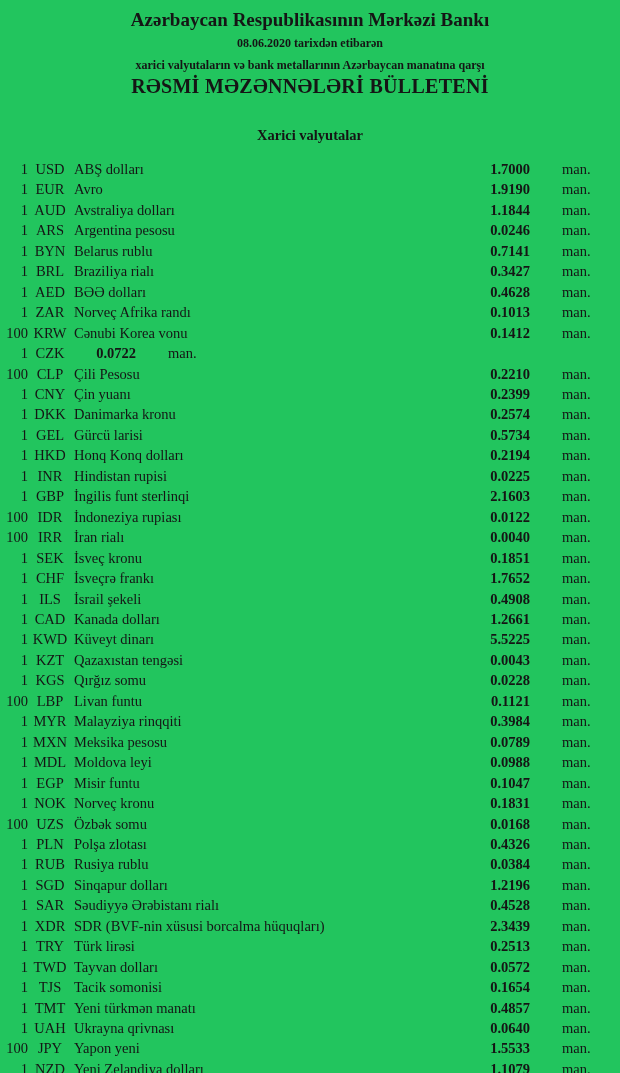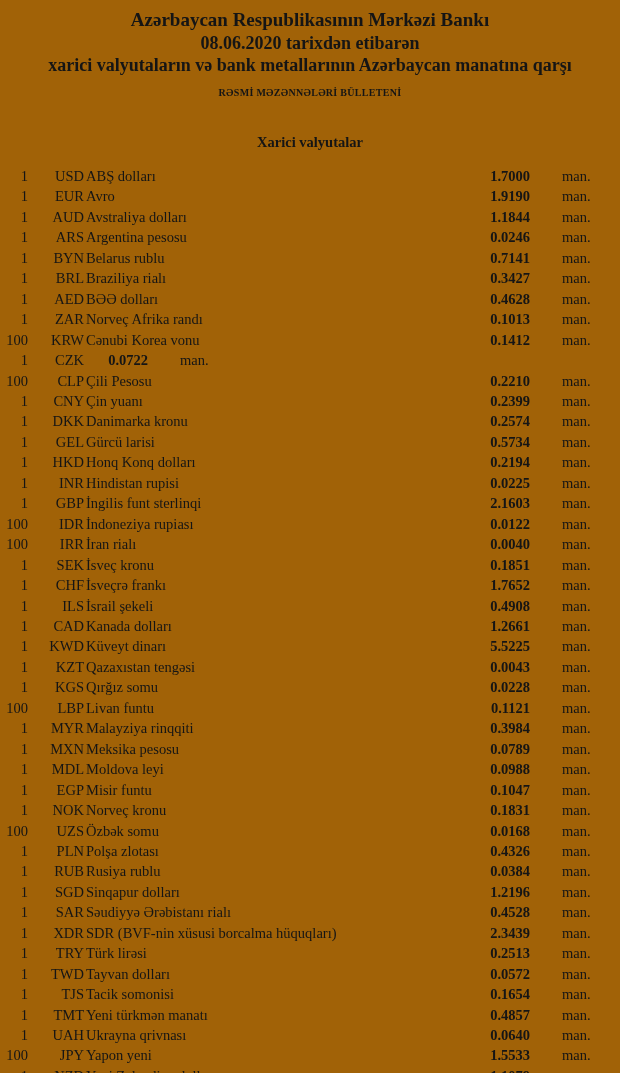--- a/index.html
+++ b/index.html
@@ -7,42 +7,42 @@
     width: 620px;
     height: 1073px;
     background: #ffffff;
     color: #151515;
     font-family: "Liberation Serif", "DejaVu Serif", serif;
     overflow: hidden;
   }
   .page {
     width: 620px;
     height: 1073px;
-    background: #a16207;
+    background: #22c55e;
     overflow: hidden;
     box-sizing: border-box;
   }
   .doc-header {
     text-align: center;
     padding-top: 9px;
     font-weight: bold;
   }
   .title {
     font-size: 19px;
     line-height: 22px;
   }
   .subline {
-    font-size: 18px;
+    font-size: 12px;
     line-height: 19px;
     margin-top: 3px;
   }
   .bulletin {
-    font-size: 10px;
+    font-size: 20px;
     line-height: 20px;
-    margin-top: 8px;
+    margin-top: 1px;
     letter-spacing: 0.3px;
   }
   .section-title {
     text-align: center;
     font-weight: bold;
     font-size: 14.5px;
     line-height: 19px;
     margin-top: 30px;
     margin-bottom: 14px;
   }
@@ -52,21 +52,21 @@
   .row {
     display: flex;
     line-height: 20.45px;
     font-size: 14.5px;
     padding-right: 24px;
     box-sizing: border-box;
     white-space: nowrap;
   }
   .col { display: block; }
   .qty  { flex: 0 0 28px; width: 28px; text-align: right; }
-  .code { flex: 0 0 44px; width: 44px; margin-left: 12px; text-align: right; }
+  .code { flex: 0 0 44px; width: 44px; margin-left: 0; text-align: center; }
   .name { flex: 1 1 auto; margin-left: 2px; overflow: hidden; }
   .rate { flex: 0 0 64px; width: 64px; text-align: right; font-weight: bold; }
   .unit { flex: 0 0 34px; width: 34px; margin-left: 32px; }
 </style>
 </head>
 <body>
 
 <div class="page">
   <header class="doc-header">
     <div class="title">Azərbaycan Respublikasının Mərkəzi Bankı</div>

